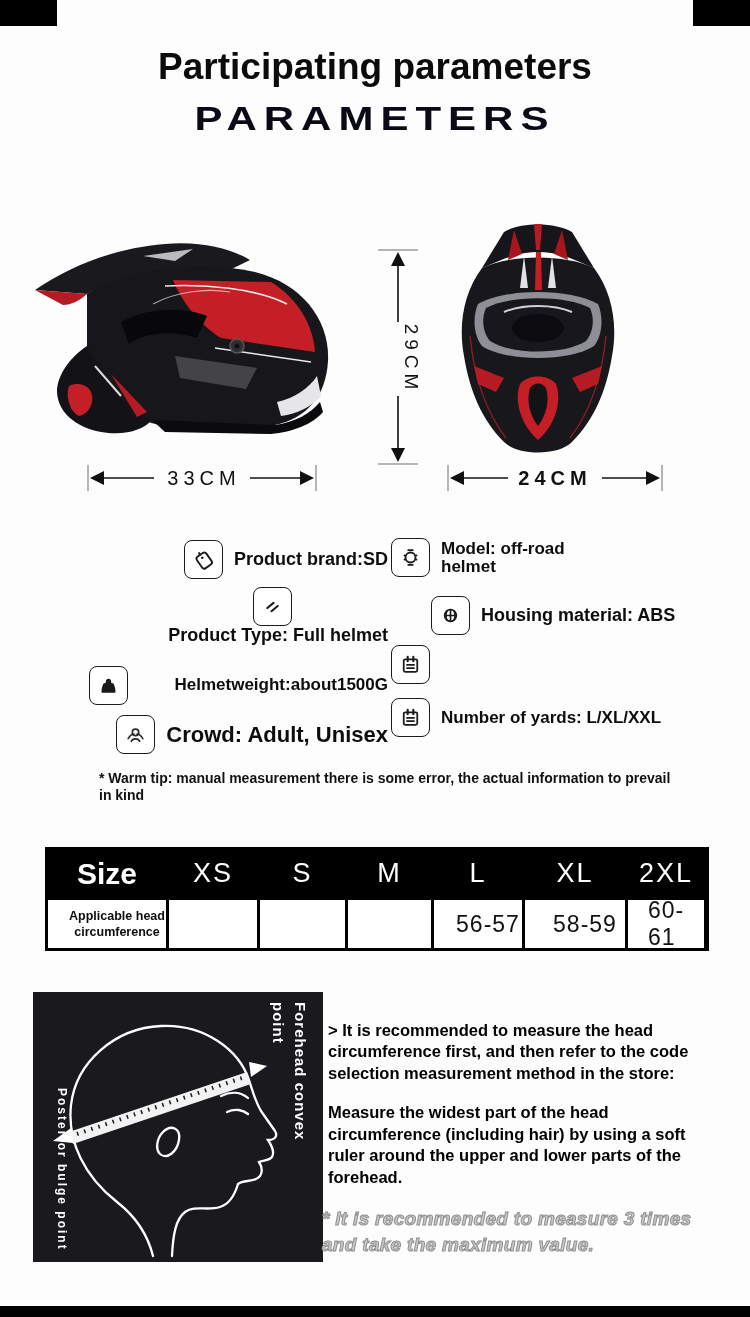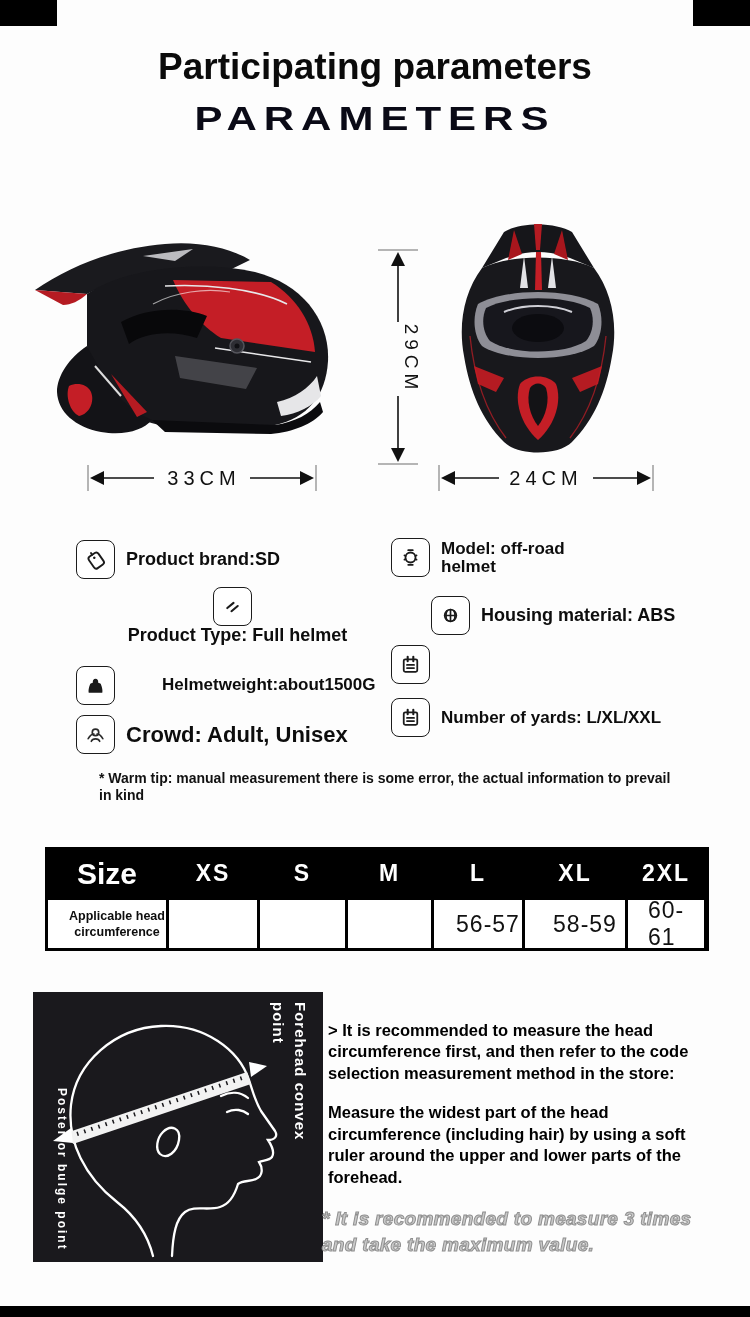--- a/index.html
+++ b/index.html
@@ -16,21 +16,21 @@
   .icon-box{width:37px;height:37px;border:1.7px solid #1c1c1c;border-radius:8px;background:#fff;
             display:flex;align-items:center;justify-content:center;flex:none;}
   .flabel{font-weight:700;margin-left:11px;color:#0d0d0d;line-height:1.05;}
   .fs17{font-size:17px;} .fs18{font-size:18px;} .fs22{font-size:22px;} .fs23{font-size:23px;}
   #warm-tip{left:99px;top:770px;width:580px;font-size:14px;font-weight:700;line-height:1.24;color:#111;}
   
   #size-table{left:45px;top:847px;width:664px;background:#000;padding:0 3px 3px 3px;box-sizing:border-box;
               display:grid;grid-template-columns:118px 88px 85px 83px 88px 100px 76px;column-gap:3px;}
   .th{height:53px;display:flex;align-items:center;justify-content:center;color:#fff;background:#000;}
   .th-size{font-size:30px;font-weight:800;}
-  .th-sz{font-size:23px;font-weight:700;letter-spacing:2px;}
+  .th-sz{font-size:27px;font-weight:400;letter-spacing:2px;}
   .td{height:48px;background:#fff;display:flex;align-items:center;justify-content:center;padding-left:20px;}
   .td-label{font-size:12.5px;font-weight:700;text-align:center;line-height:1.3;}
   .td-val{font-size:23px;font-weight:500;letter-spacing:1px;color:#111;}
   
   #measure-box{left:33px;top:992px;width:290px;height:270px;background:#1a191d;}
   .vtext{position:absolute;writing-mode:vertical-rl;color:#fff;font-weight:700;}
   #label-forehead{right:12px;top:10px;height:180px;font-size:15px;line-height:1.5;letter-spacing:1px;}
   #label-posterior{left:22px;top:96px;height:165px;font-size:12px;letter-spacing:2px;}
   
   #measure-text{left:328px;top:1020px;width:394px;}
@@ -114,33 +114,33 @@
       <line x1="2" y1="3" x2="2" y2="29" stroke="#b5b5b5" stroke-width="2"></line>
       <line x1="230" y1="3" x2="230" y2="29" stroke="#b5b5b5" stroke-width="2"></line>
       <polygon points="4,16 18,9 18,23" fill="#111"></polygon>
       <polygon points="228,16 214,9 214,23" fill="#111"></polygon>
       <line x1="17" y1="16" x2="68" y2="16" stroke="#111" stroke-width="1.6"></line>
       <line x1="164" y1="16" x2="215" y2="16" stroke="#111" stroke-width="1.6"></line>
       <text x="118" y="23" text-anchor="middle" font-size="20" letter-spacing="5" fill="#111">33CM</text>
     </svg>
   </div>
 
-  <div class="abs" style="left:437px;top:462px;">
+  <div class="abs" style="left:446px;top:462px;font-weight:bold;">
     <svg width="218" height="32" viewBox="0 0 218 32">
       <line x1="2" y1="3" x2="2" y2="29" stroke="#b5b5b5" stroke-width="2"></line>
       <line x1="216" y1="3" x2="216" y2="29" stroke="#b5b5b5" stroke-width="2"></line>
       <polygon points="4,16 18,9 18,23" fill="#111"></polygon>
       <polygon points="214,16 200,9 200,23" fill="#111"></polygon>
       <line x1="17" y1="16" x2="62" y2="16" stroke="#111" stroke-width="1.6"></line>
       <line x1="156" y1="16" x2="201" y2="16" stroke="#111" stroke-width="1.6"></line>
       <text x="109" y="23" text-anchor="middle" font-size="20" letter-spacing="5" fill="#111">24CM</text>
     </svg>
   </div>
 
-  <div class="abs fcol" style="left:76px;top:534px;width:312px;">
+  <div class="abs fcol" style="left:76px;top:534px;width:312px;align-items:flex-end;">
     <div class="frow" style="margin-top:6px;margin-bottom:8px;">
       <span class="icon-box">
         <svg width="25" height="25" viewBox="0 0 24 24" fill="none" stroke="#1b1b1b" stroke-width="1.8" stroke-linecap="round">
           <g transform="rotate(-35 12 12)">
               <rect x="6.5" y="6.5" width="11" height="13.5" rx="2.5"></rect>
               <circle cx="12" cy="10" r="1.2" fill="#1b1b1b" stroke="none"></circle>
               <line x1="12" y1="6.5" x2="12" y2="4.5"></line>
             </g>
         </svg>
       </span>

